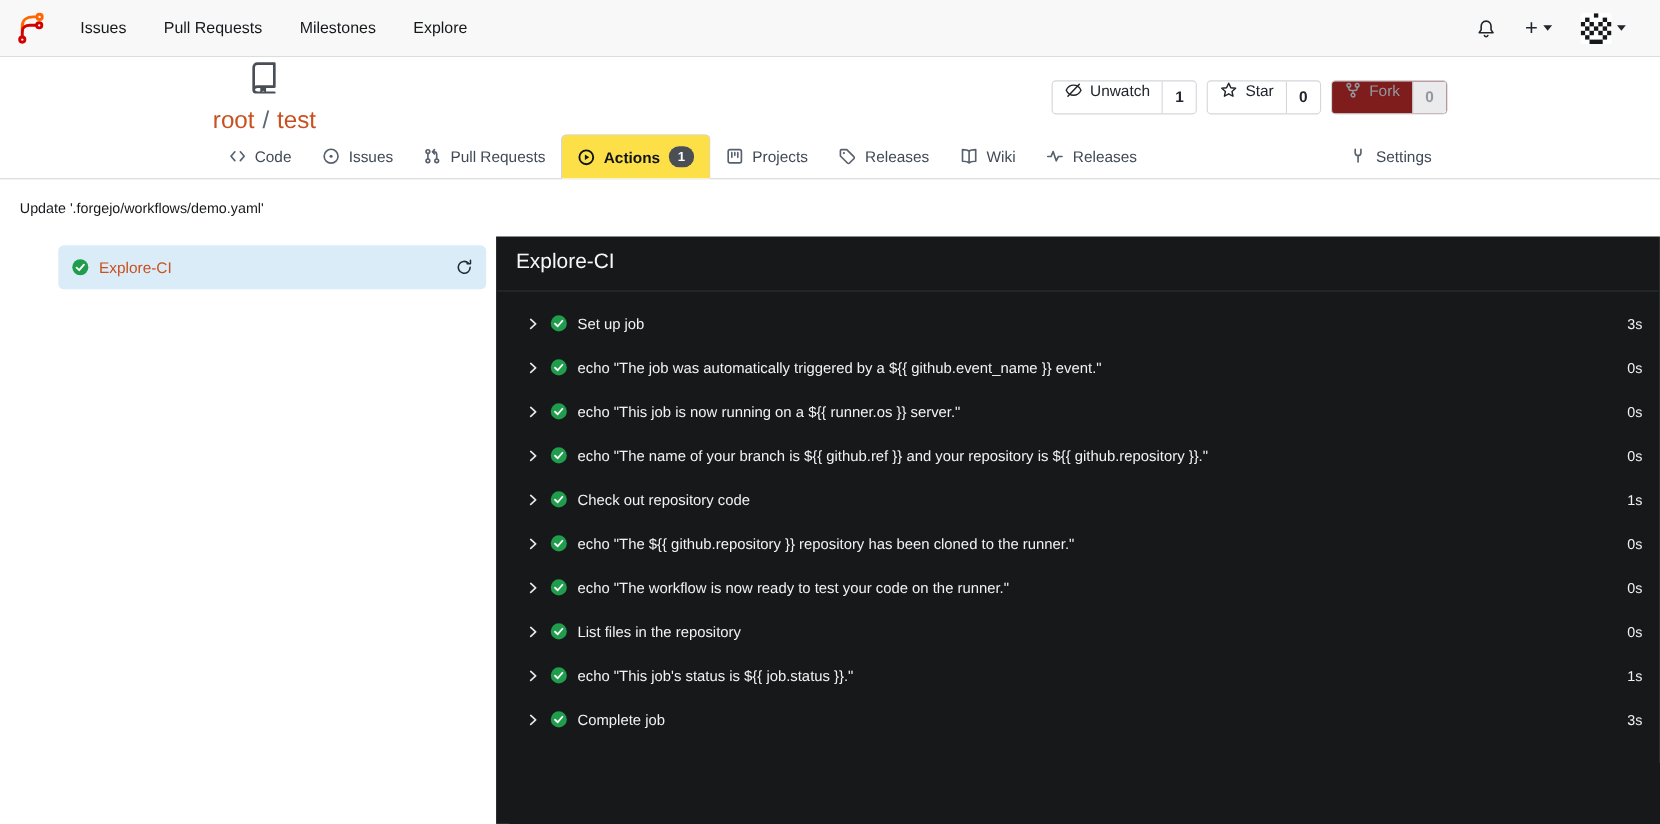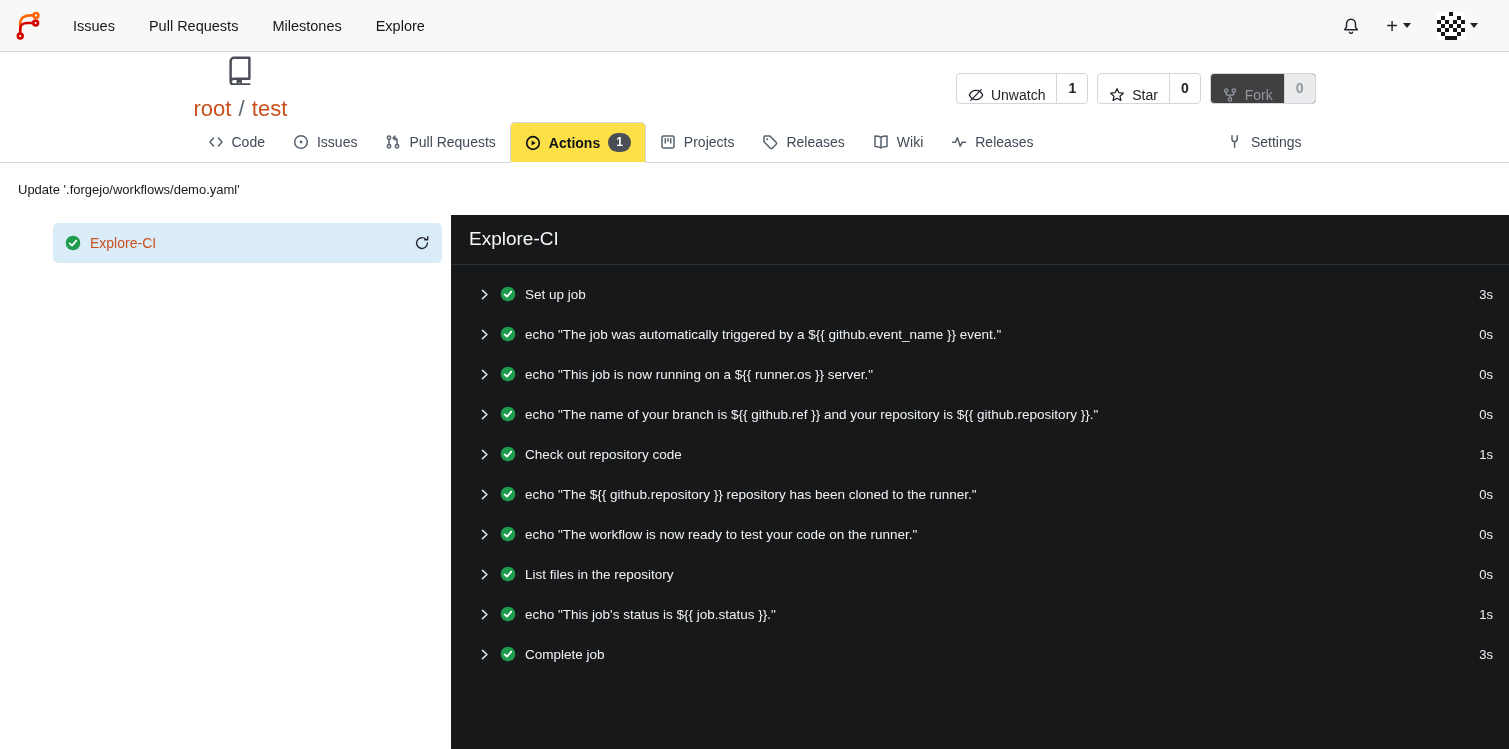--- a/index.html
+++ b/index.html
@@ -29,23 +29,23 @@
   
   .repo-header { flex:0 0 auto; background:#fff; }
   .container { width:1122px; margin:0 auto; }
   .repo-title-row { display:flex; align-items:center; padding-top:20px; height:52px; }
   .repo-title { display:flex; align-items:center; gap:11px; font-size:22px; color:#343b43;flex-direction:column; }
   .repo-link { color:#c9501f; cursor:pointer; }
   .repo-sep { color:#5b6874; margin:0 1px; }
   .repo-actions { margin-left:auto; display:flex; gap:9px; }
   .btn { display:flex; align-items:stretch; border:1px solid #d4d6da; border-radius:4px;
          background:#fff; font-size:14px; color:#21252b; height:31px; overflow:hidden; cursor:pointer; }
-  .btn-main { display:flex; align-items:flex-end; gap:7px; padding:0 11px; }
+  .btn-main { display:flex; align-items:flex-start; gap:7px; padding:0 11px; }
   .btn-count { display:flex; align-items:center; padding:0 11px; border-left:1px solid #d4d6da; font-weight:700; }
-  .btn.disabled { color:#9298a1; background:#404040; }
+  .btn.disabled { color:#9298a1; background:#7f1d1d; }
   .btn.disabled .btn-count { background:#ebebee; }
 
   
   .tabbar-wrap { border-bottom:1px solid #d4d6da; margin-top:18px; }
   .tabbar { width:1122px; margin:0 auto; display:flex; align-items:flex-end; }
   .tab { display:flex; align-items:center; gap:8px; padding:0 14px; height:40px;
          font-size:14px; color:#404a56; cursor:pointer; white-space:nowrap; }
   .tab .ic { color:#57616d; }
   .tab.active { background:#fde047; border:1px solid #d4d6da; border-bottom:1px solid #fff;
                 margin-bottom:-1px; border-radius:5px 5px 0 0; color:#101418; font-weight:700; height:41px; }

